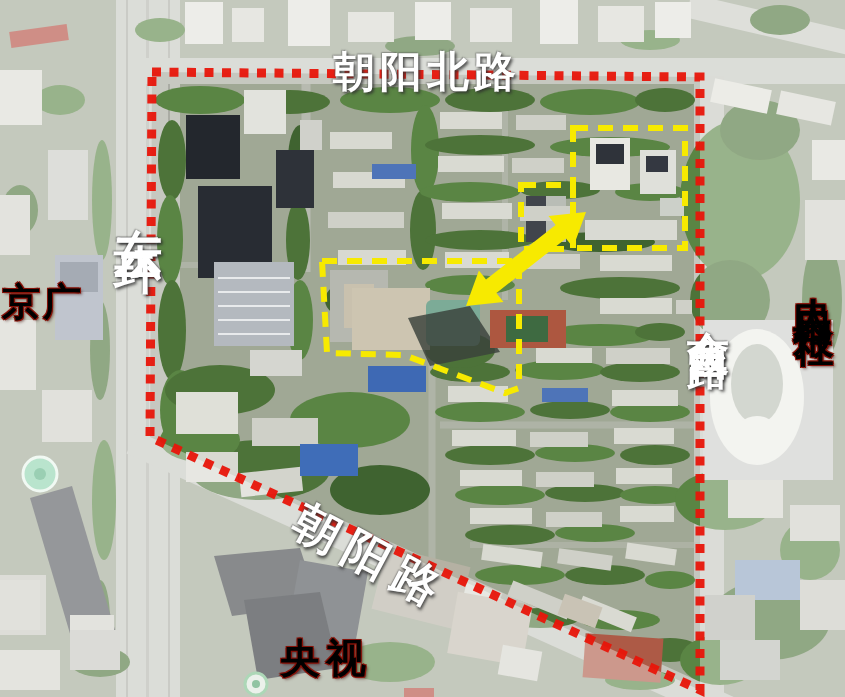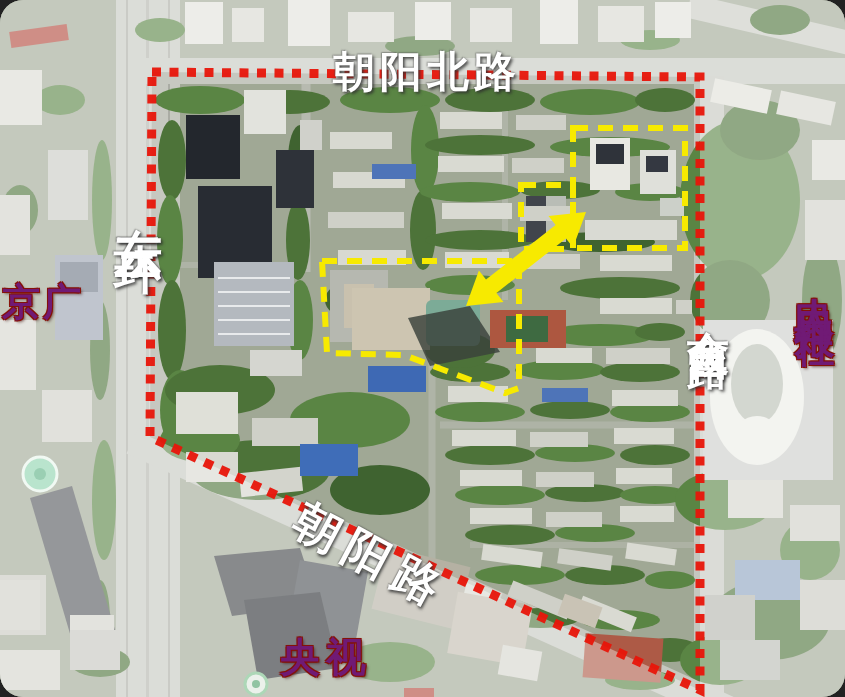--- a/index.html
+++ b/index.html
@@ -1,29 +1,28 @@
 <!DOCTYPE html>
 <html><head>
 <meta charset="utf-8">
 <style>
   html,body{margin:0;padding:0;background:#222;}
   .stage{
     position:relative;width:845px;height:697px;overflow:hidden;
-    font-family:Liberation Serif, serif;
+    font-family:Liberation Sans, sans-serif;
     background:#a3ab98;
-    border-radius:23px;
   }
   .stage svg{position:absolute;left:0;top:0;display:block;}
   .lbl{position:absolute;line-height:1;white-space:nowrap;user-select:none;}
   .road-lbl{
     color:#ffffff;font-weight:700;
     text-shadow:2px 2px 3px rgba(45,45,45,.75),0 0 2px rgba(70,70,70,.6),-1px -1px 1px rgba(90,90,90,.35);
   }
   .red-lbl{
-    color:#701a75;font-weight:700;
+    color:#000000;font-weight:700;
     text-shadow:0 0 2px #7a0e06,1px 1px 0 #8a140a,-1px -1px 0 #8a140a,1px -1px 0 #8a140a,-1px 1px 0 #8a140a,2px 2px 3px rgba(60,10,5,.55);
   }
   .vert{writing-mode:vertical-rl;text-orientation:upright;}
   #lbl-top{left:333px;top:51px;font-size:42px;letter-spacing:5px;}
   #lbl-left{left:114px;top:189px;font-size:48px;letter-spacing:12px;}
   #lbl-right{left:687px;top:297px;font-size:42px;letter-spacing:6px;}
   #lbl-bottom{left:308px;top:497px;font-size:46px;letter-spacing:10px;
     transform:rotate(28deg);transform-origin:left top;}
   #lbl-east{left:794px;top:266px;font-size:40px;letter-spacing:7px;}
   #lbl-west{left:2px;top:283px;font-size:38px;letter-spacing:3px;}

